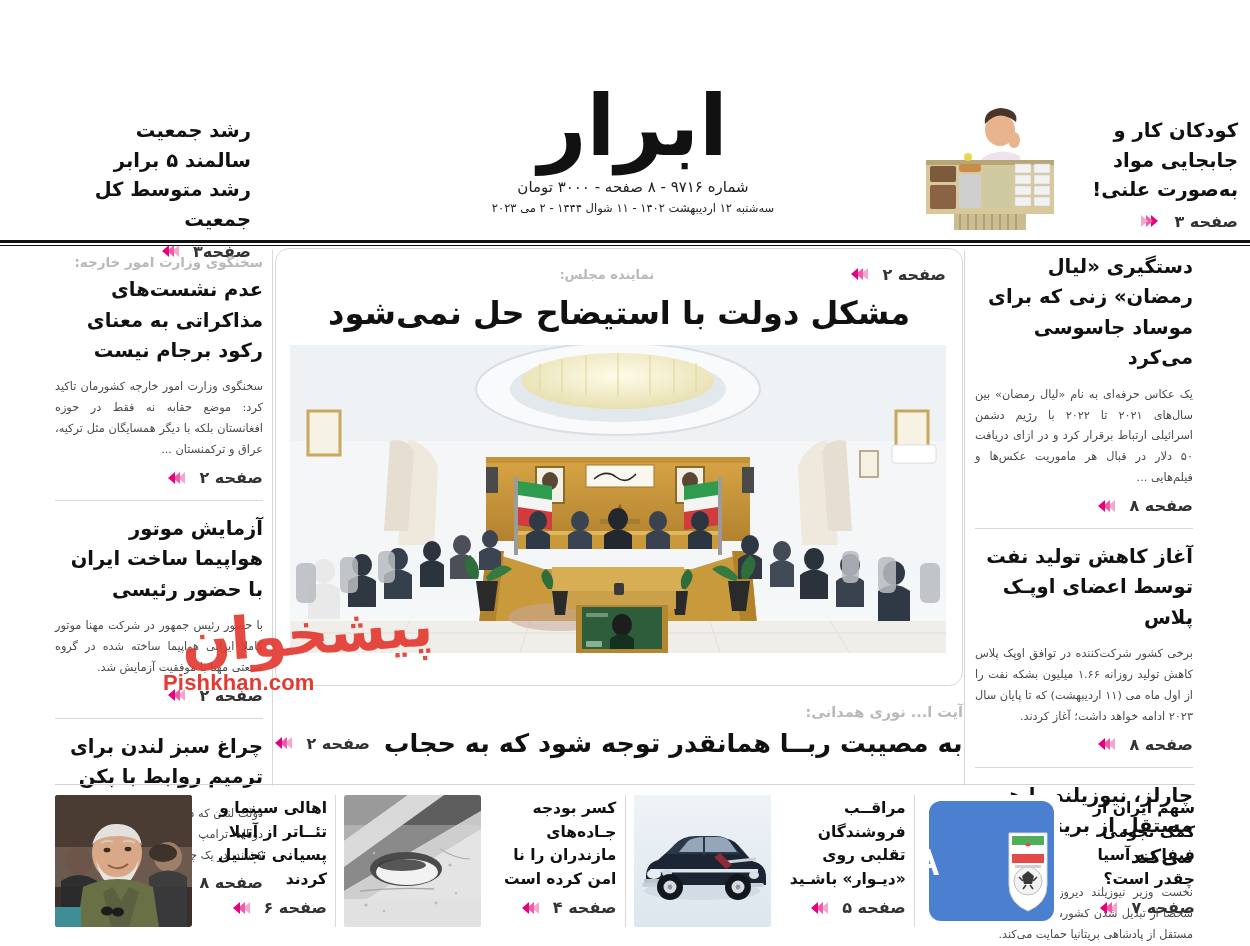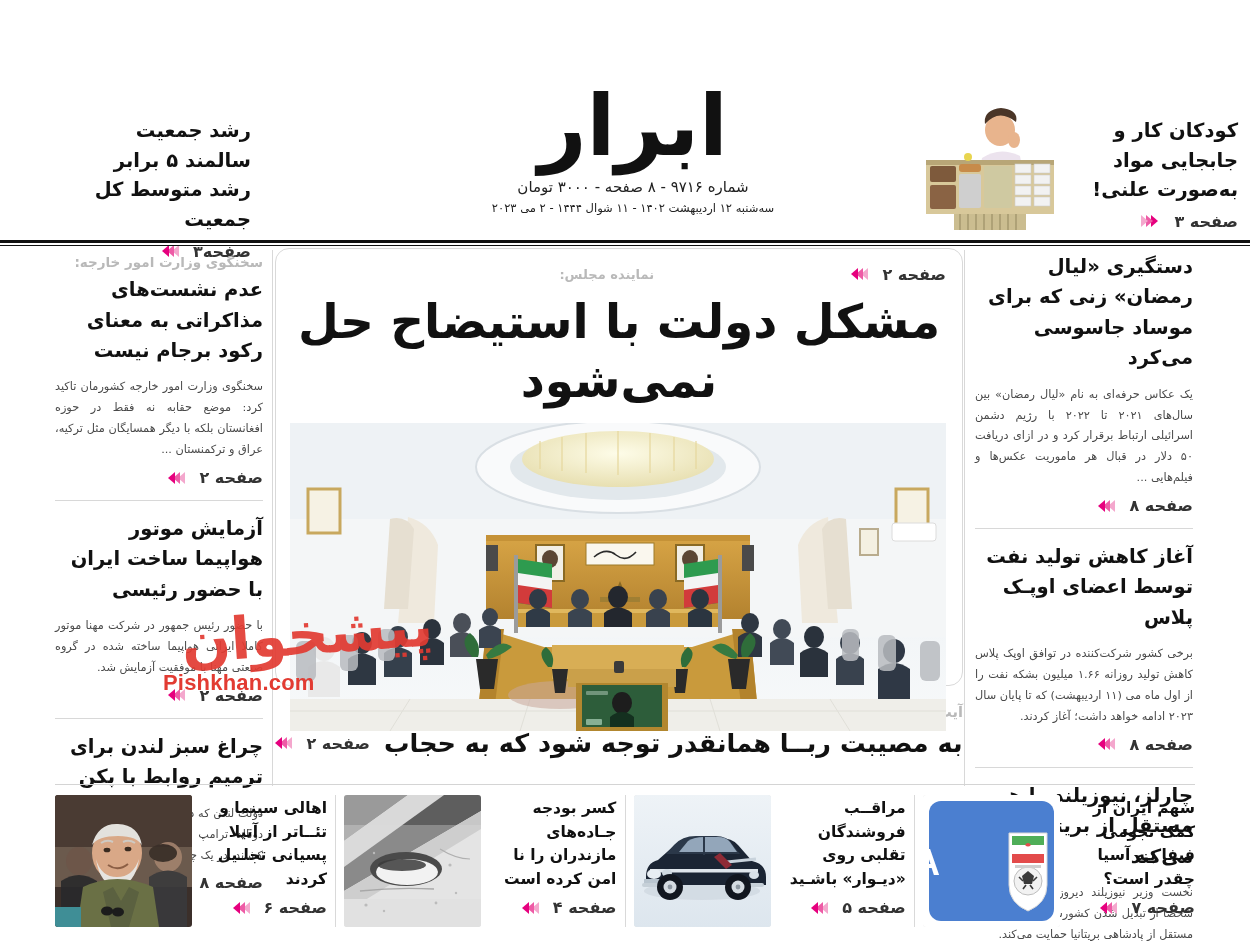--- a/index.html
+++ b/index.html
@@ -249,21 +249,21 @@
   .center-kicker {
     flex: 1;
     text-align: center;
     font-size: 13px;
     font-weight: 700;
     color: #b9b9b9;
   }
   .center-hl {
     margin-top: 8px;
     text-align: center;
-    font-size: 47px;
+    font-size: 32px;
     font-weight: 700;
     color: #111;
     direction: rtl;
     line-height: 1.25;
     letter-spacing: -1px;
   }
   .center-photo {
     margin-top: 12px;
     width: 656px;
     height: 308px;

